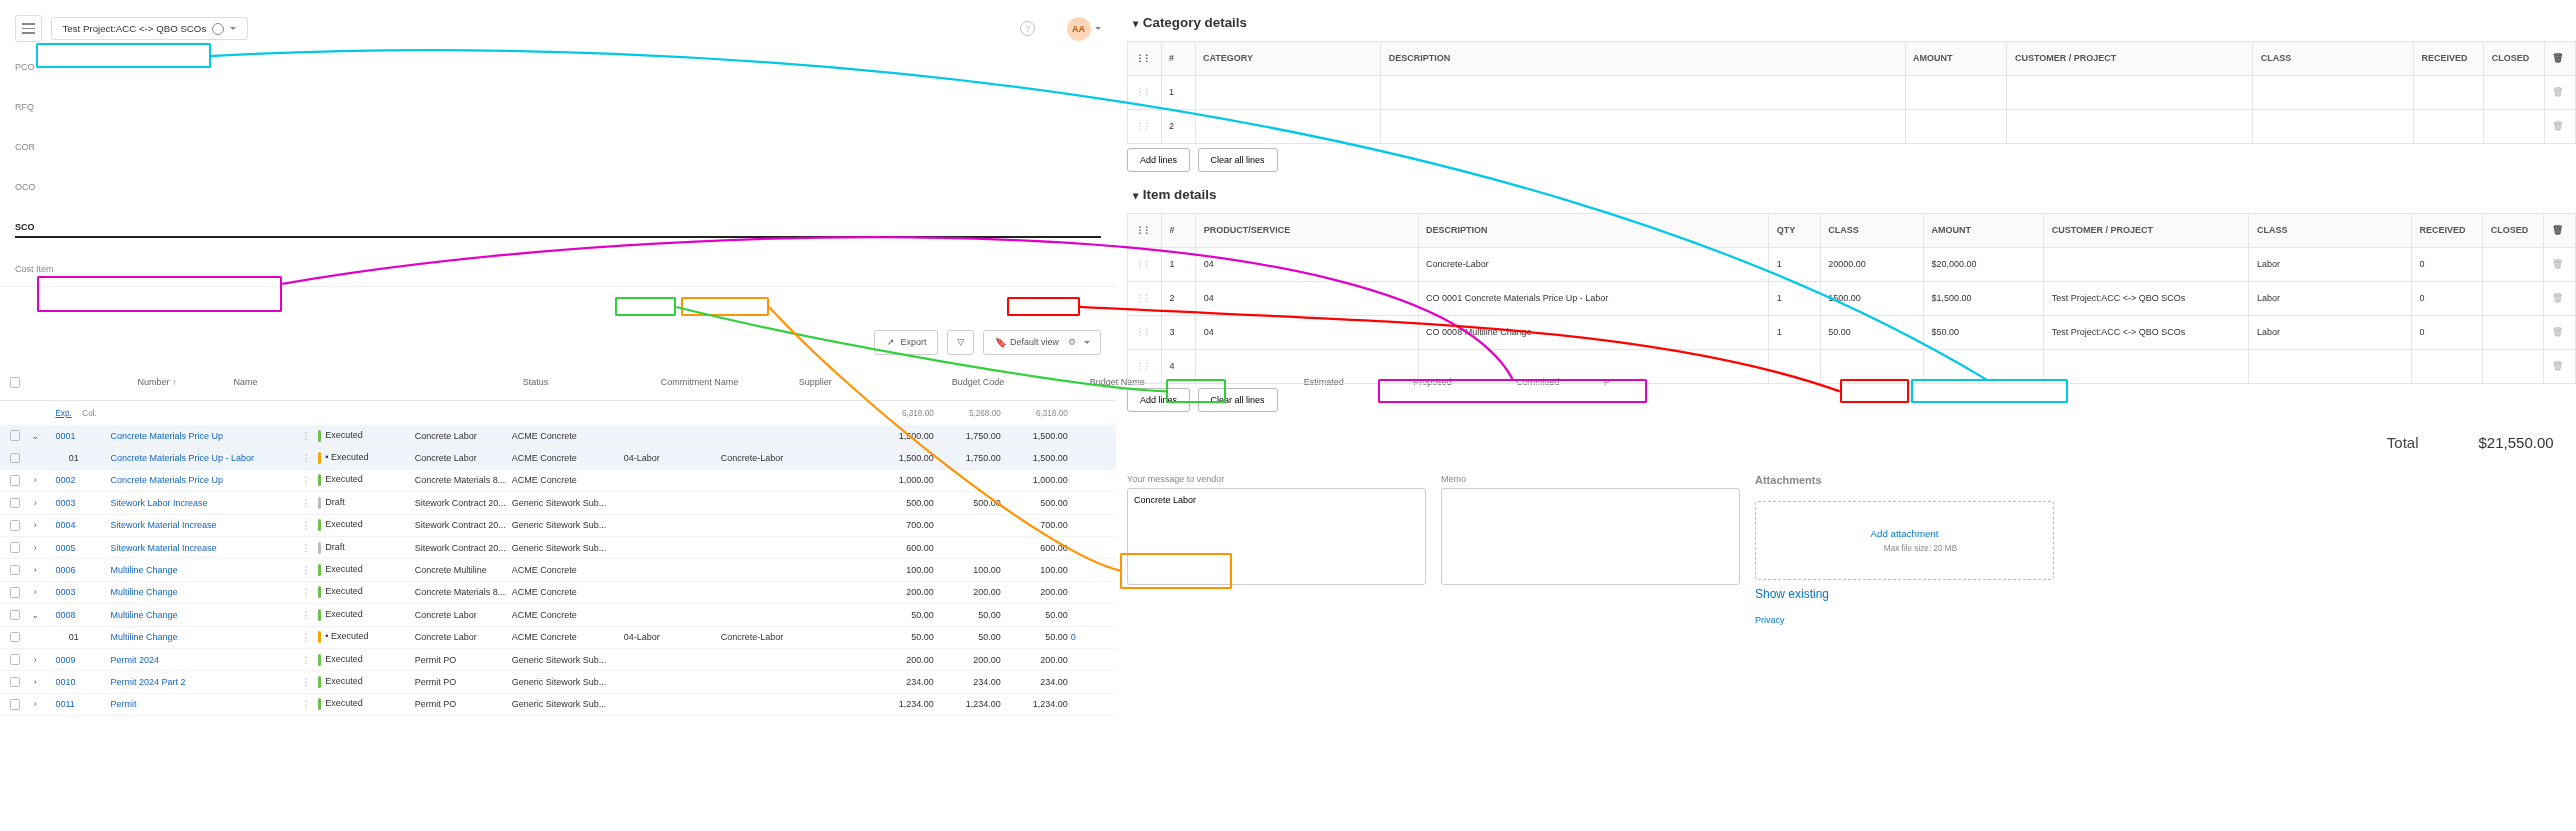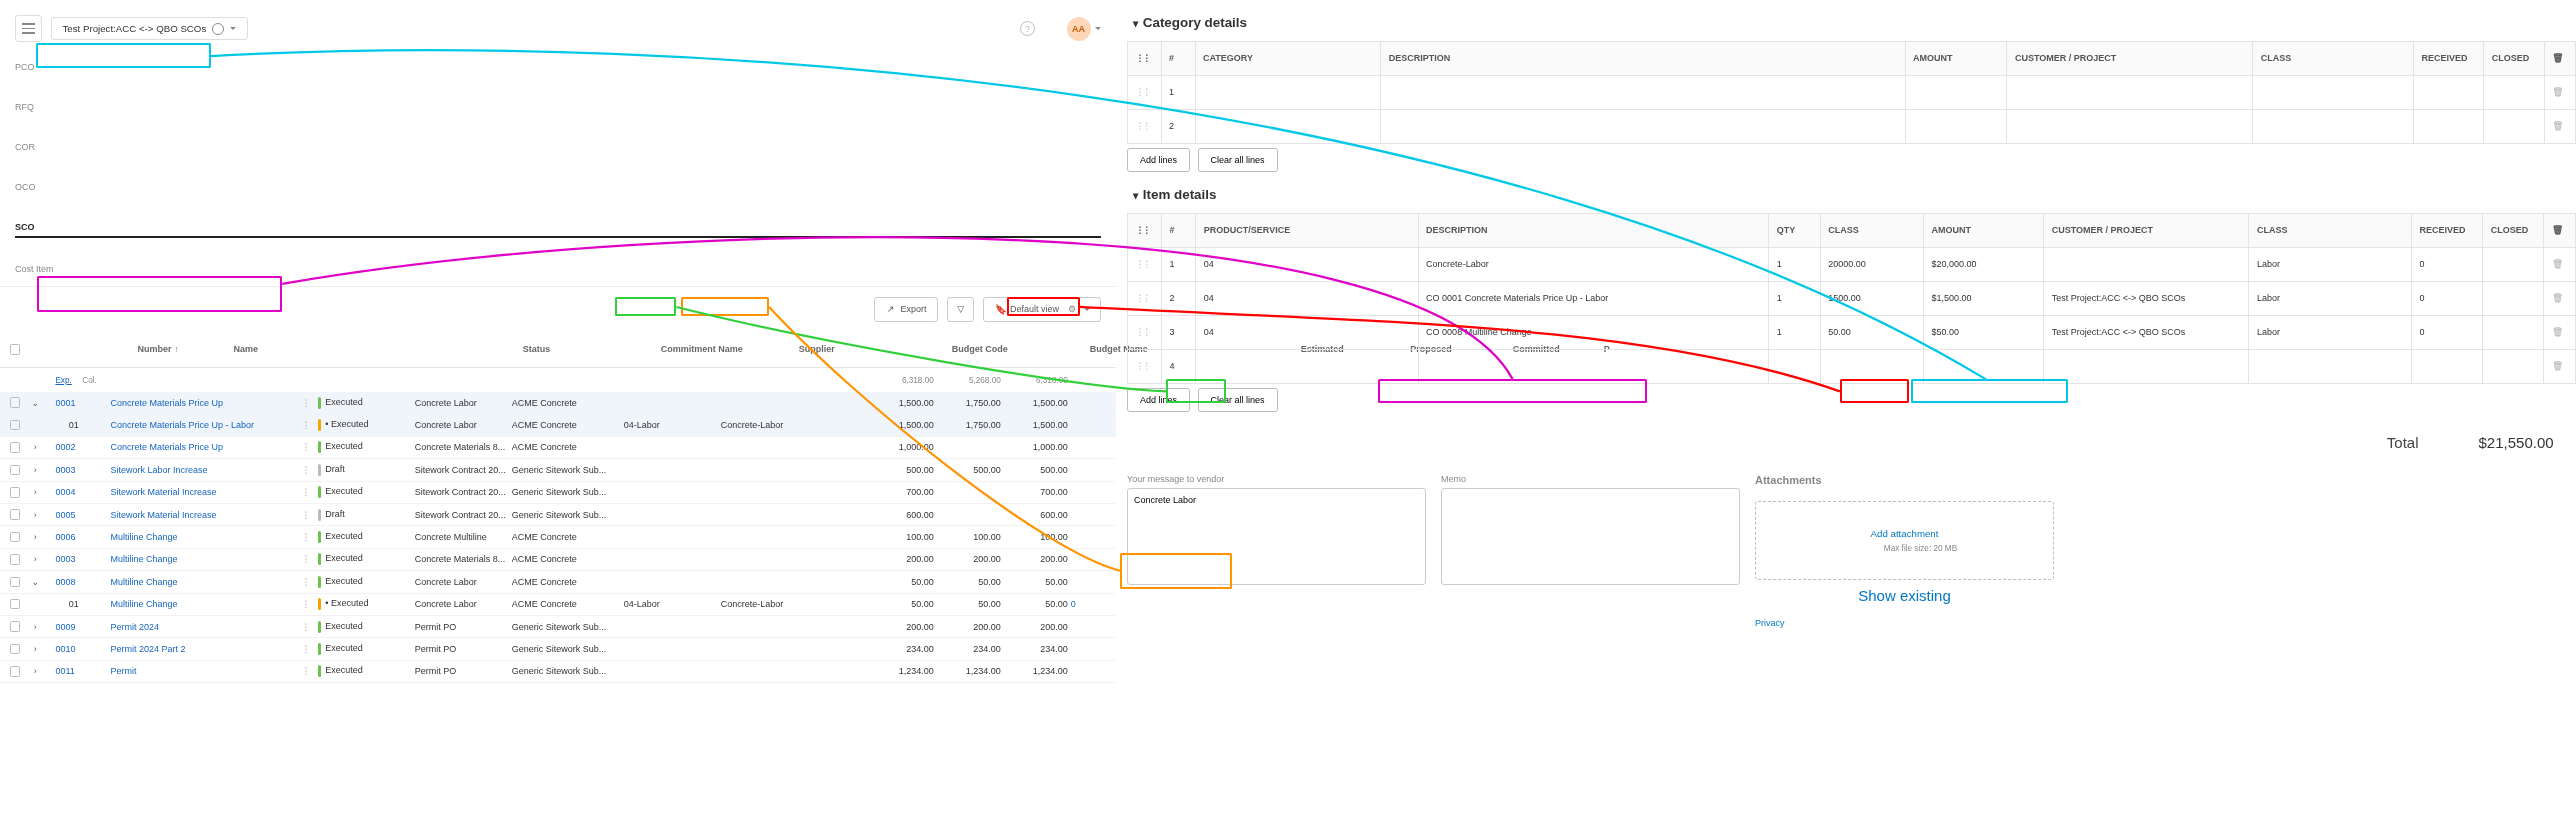--- a/index.html
+++ b/index.html
@@ -14,30 +14,30 @@
 .globe{width:12px;height:12px;border-radius:50%;border:0.7px solid #888;position:relative;}
 .chev{border:3.7px solid transparent;border-top-color:#888;margin-top:3.7px;}
 .top-right{margin-left:auto;display:flex;align-items:center;gap:15px;}
 .help-icon{width:15px;height:15px;border:1.5px solid #bbb;border-radius:50%;display:flex;align-items:center;justify-content:center;font-size:9px;color:#bbb;}
 .avatar{width:24px;height:24px;border-radius:50%;background:#ffd6b8;display:flex;align-items:center;justify-content:center;color:#c75d00;font-weight:bold;font-size:9px;}
 .page-title{font-size:21px;padding:7.5px 15px 15px;}
 .tabs{display:flex;gap:21px;padding:0 15px 7.5px;border-bottom:0.7px solid #eee;font-size:9px;color:#888;flex-direction:column;}
 .tabs .tab{padding:4.5px 0;cursor:pointer;}
 .tabs .tab.active{color:#222;border-bottom:2.2px solid #222;font-weight:bold;}
 .toolbar{display:flex;justify-content:flex-end;gap:9px;padding:10.5px 15px;}
-.tool-btn{display:flex;align-items:center;gap:4.5px;border:0.7px solid #ccc;border-radius:3px;padding:6px 10.5px;font-size:9px;color:#555;background:#fff;cursor:pointer;}
+.tool-btn{display:flex;align-items:center;gap:4.5px;border:0.7px solid #ccc;border-radius:3px;padding:6px 10.5px;font-size:9px;color:#555;background:#fff;cursor:pointer;margin-top:33px;}
 .tool-icon{width:10.5px;height:10.5px;display:inline-block;}
 .svg-export::before{content:"↗";}
 .svg-filter::before{content:"▽";}
 .svg-bookmark::before{content:"🔖";font-size:9.7px;}
 .gear::before{content:"⚙";color:#888;}
 
 .grid{width:100%;}
 .grid-head,.grid-row,.subhead{display:grid;grid-template-columns:30px 25.4px 55px 191px 16.4px 97px 97px 112px 97px 149px 67px 67px 67px 29px;align-items:center;font-size:9px;}
-.grid-head{font-weight:700;color:#666;height:36px;border-bottom:0.7px solid #e5e5e5;padding:0;gap:41px;}
+.grid-head{font-weight:400;color:#666;height:36px;border-bottom:0.7px solid #e5e5e5;padding:0;gap:41px;}
 .grid-head .cell{line-height:1.2;}
 .subhead{height:24px;font-size:8.2px;color:#888;}
 .grid-row{height:22.4px;border-bottom:0.7px solid #f2f2f2;}
 .grid-row.selected{background:#f0f4fb;}
 .cell{overflow:hidden;white-space:nowrap;text-overflow:ellipsis;}
 .num{text-align:right;padding-right:3px;}
 .link{color:#1565c0;}
 .exp-icon{width:10.5px;text-align:center;color:#555;cursor:pointer;}
 .status-dot{display:inline-block;width:3px;height:12px;margin-right:4.5px;border-radius:1.5px;vertical-align:middle;}
 .status-exec{background:#6cc24a;}
@@ -61,21 +61,21 @@
 .btn-row{display:flex;gap:7.5px;margin:4.5px 0 0 0;}
 .qbo-btn{border:0.7px solid #bbb;border-radius:3px;padding:6px 12px;background:#fff;font-size:9px;cursor:pointer;}
 .total-row{display:flex;justify-content:flex-end;gap:60px;padding:22.4px 22.4px 0 0;font-size:15px;}
 .total-label{color:#444;}
 .memos{display:flex;gap:15px;padding:22.4px 0 0 0;}
 .memo-box{flex:0 0 299px;}
 .memo-box label{font-size:9px;color:#888;display:block;margin-bottom:4.5px;}
 .memo-box textarea{width:100%;height:97px;border:0.7px solid #ccc;border-radius:3px;padding:6px;font-size:9px;resize:none;}
 .attach-box{flex:0 0 299px;border:0.7px dashed #bbb;border-radius:3px;height:79px;display:flex;flex-direction:column;align-items:center;justify-content:center;color:#0077c5;font-size:9.7px;margin-top:15px;}
 .attach-box .sub{color:#888;font-size:8.2px;margin-top:4.5px;padding-left:32px;}
-.show-existing{color:#0077c5;font-size:15px;margin-top:7.5px;text-align:center;}
+.show-existing{color:#0077c5;font-size:12px;margin-top:7.5px;text-align:left;}
 .privacy{color:#0077c5;font-size:9px;margin-top:13.4px;}
 
 .ann{position:absolute;pointer-events:none;}
 .box{border:2.2px solid;position:absolute;border-radius:1.5px;}
 svg.connectors{position:absolute;left:0;top:0;pointer-events:none;}
 </style>
 </head>
 <body>
 
 <div class="panel left">

